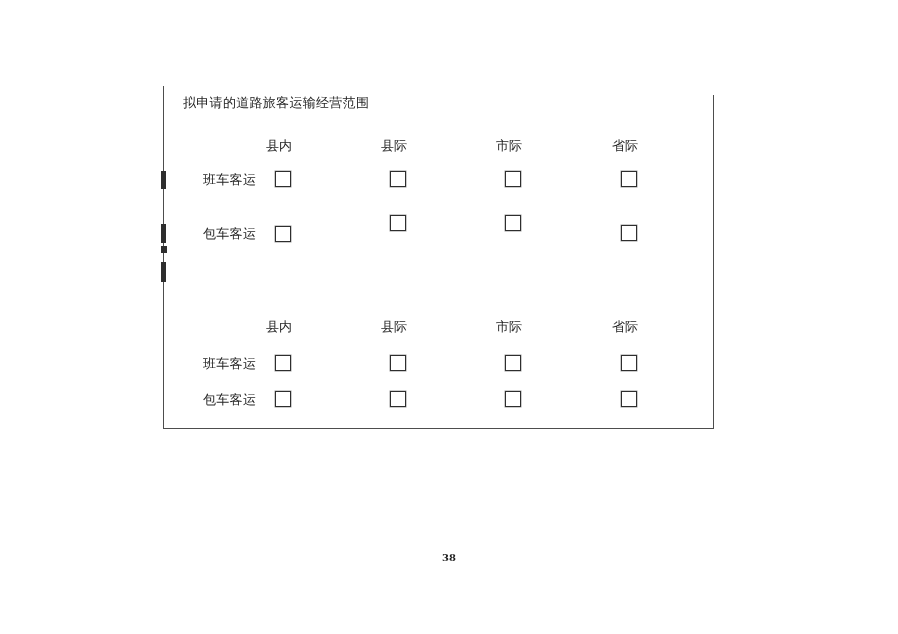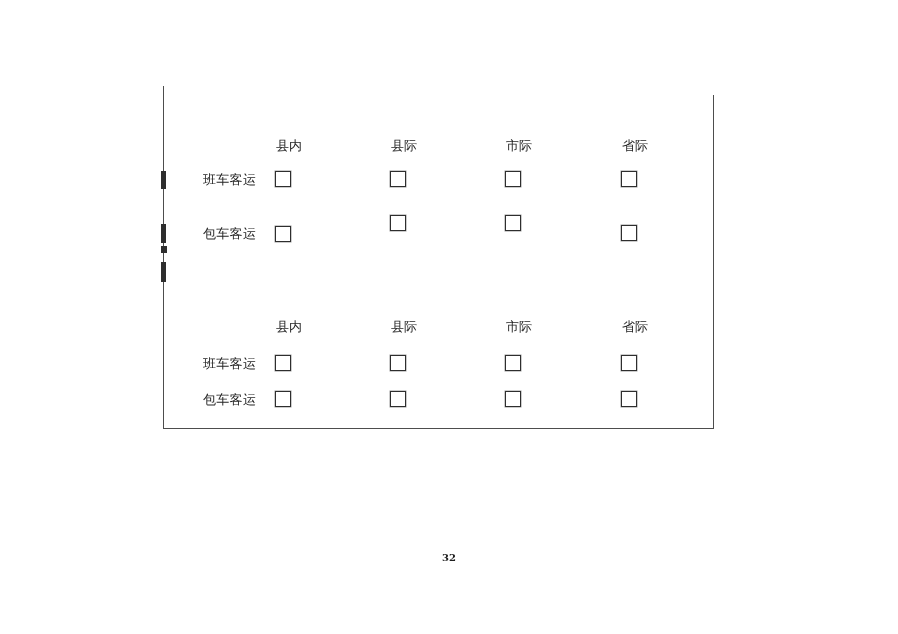--- a/index.html
+++ b/index.html
@@ -2,21 +2,21 @@
 <html><head>
 <meta charset="utf-8">
 <style>
   html,body{margin:0;padding:0;background:#ffffff;}
   .page{
     position:relative;width:898px;height:634px;background:#ffffff;overflow:hidden;
     font-family:"DejaVu Serif","Liberation Serif",serif;color:#1f1f1f;
   }
   .vline,.hline{position:absolute;background:#4d4d4d;}
   .txt{position:absolute;line-height:1;font-size:13px;letter-spacing:.3px;white-space:nowrap;}
-  .col-head{position:absolute;width:36px;text-align:right;font-size:13px;line-height:1;}
+  .col-head{position:absolute;width:36px;text-align:left;font-size:13px;line-height:1;}
   .cb{
     position:absolute;width:14px;height:14px;background:#ffffff;
     border:1.5px solid #2e2e2e;box-shadow:0 0 0 .5px #9a9a9a;
   }
   .edge-mark{position:absolute;background:#2e2e2e;}
   .page-num{
     position:absolute;left:0;top:553px;width:898px;text-align:center;
     font-size:10px;font-weight:bold;line-height:1;
   }
 </style>
@@ -27,20 +27,21 @@
 
   <div class="vline" style="left:163px;top:86px;width:1px;height:342px"></div>
   <div class="vline" style="left:713px;top:95px;width:1px;height:333px"></div>
   <div class="hline" style="left:163px;top:428px;width:551px;height:1px"></div>
 
   <div class="edge-mark" style="left:161px;top:171px;width:5px;height:18px"></div>
   <div class="edge-mark" style="left:161px;top:224px;width:5px;height:19px"></div>
   <div class="edge-mark" style="left:161px;top:246px;width:6px;height:7px"></div>
   <div class="edge-mark" style="left:161px;top:262px;width:5px;height:20px"></div>
 
+  <div class="txt" style="left:183px;top:96px">拟申请的道路旅客运输经营范围</div>
 
   <div class="col-head" style="left:266px;top:139px">县内</div>
   <div class="col-head" style="left:381px;top:139px">县际</div>
   <div class="col-head" style="left:496px;top:139px">市际</div>
   <div class="col-head" style="left:612px;top:139px">省际</div>
 
   <div class="txt" style="left:203px;top:173px">班车客运</div>
   <span class="cb" style="left:275px;top:171px"></span>
   <span class="cb" style="left:390px;top:171px"></span>
   <span class="cb" style="left:505px;top:171px"></span>
@@ -63,15 +64,15 @@
   <span class="cb" style="left:390px;top:355px"></span>
   <span class="cb" style="left:505px;top:355px"></span>
   <span class="cb" style="left:621px;top:355px"></span>
 
   <div class="txt" style="left:203px;top:393px">包车客运</div>
   <span class="cb" style="left:275px;top:391px"></span>
   <span class="cb" style="left:390px;top:391px"></span>
   <span class="cb" style="left:505px;top:391px"></span>
   <span class="cb" style="left:621px;top:391px"></span>
 
-  <div class="page-num">32</div>
+  <div class="page-num">38</div>
 
 </div>
 
 </body></html>

